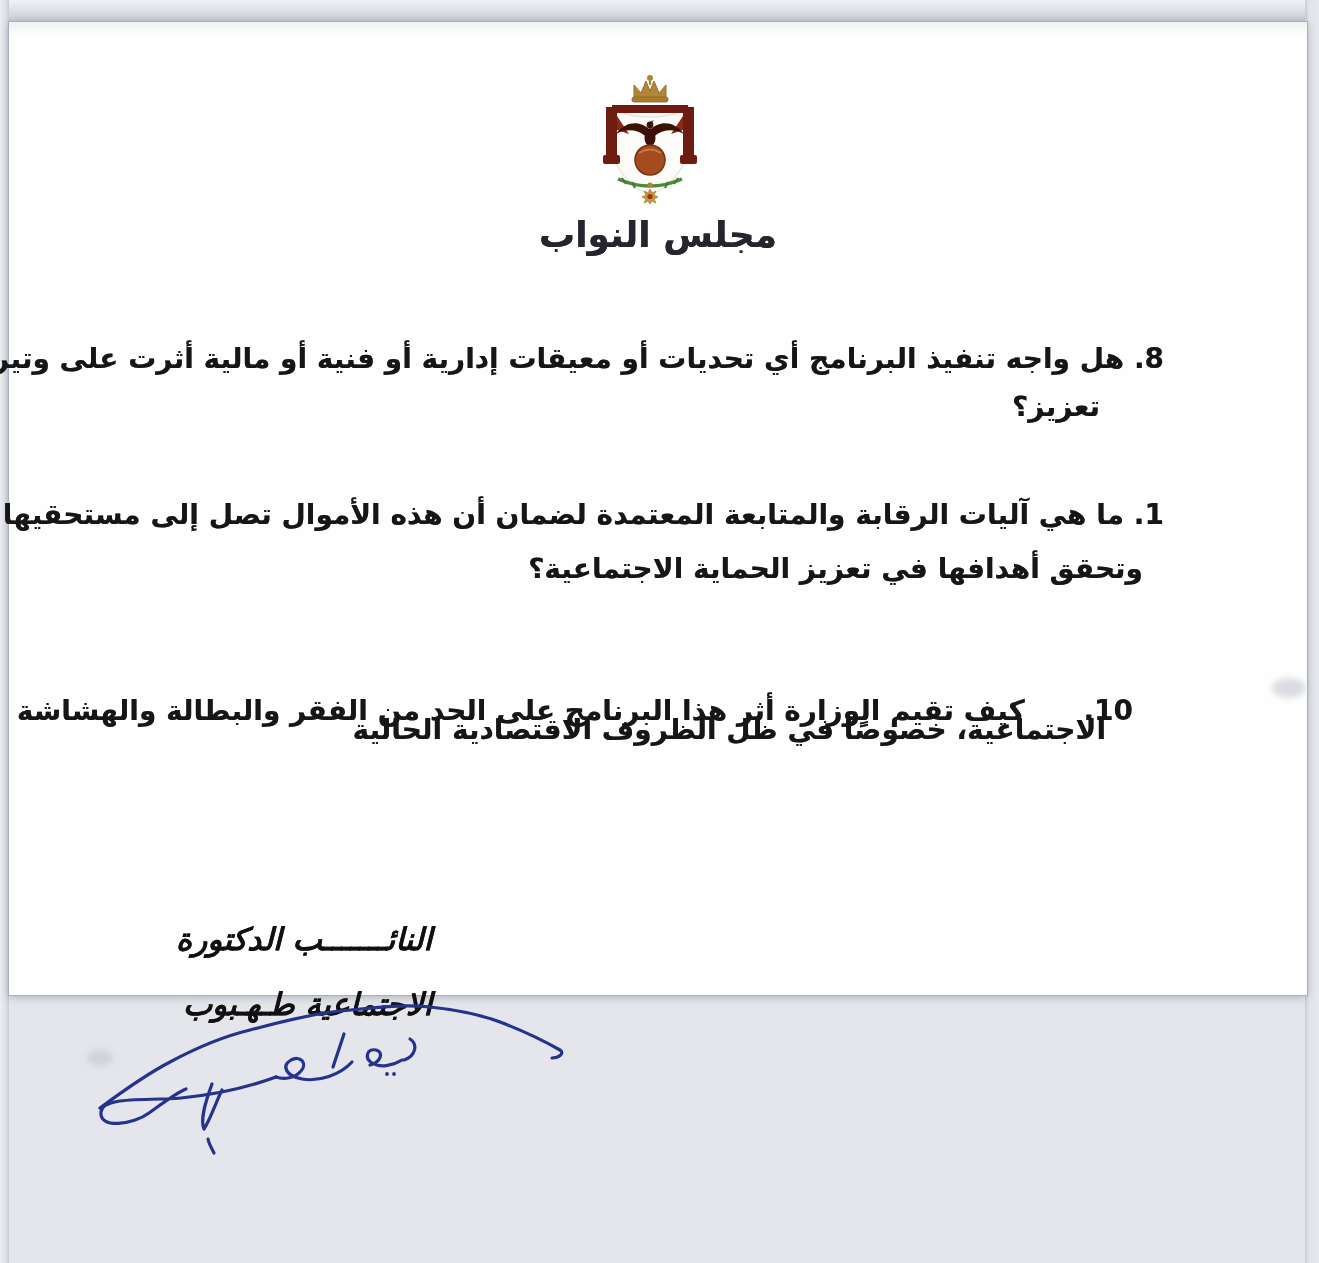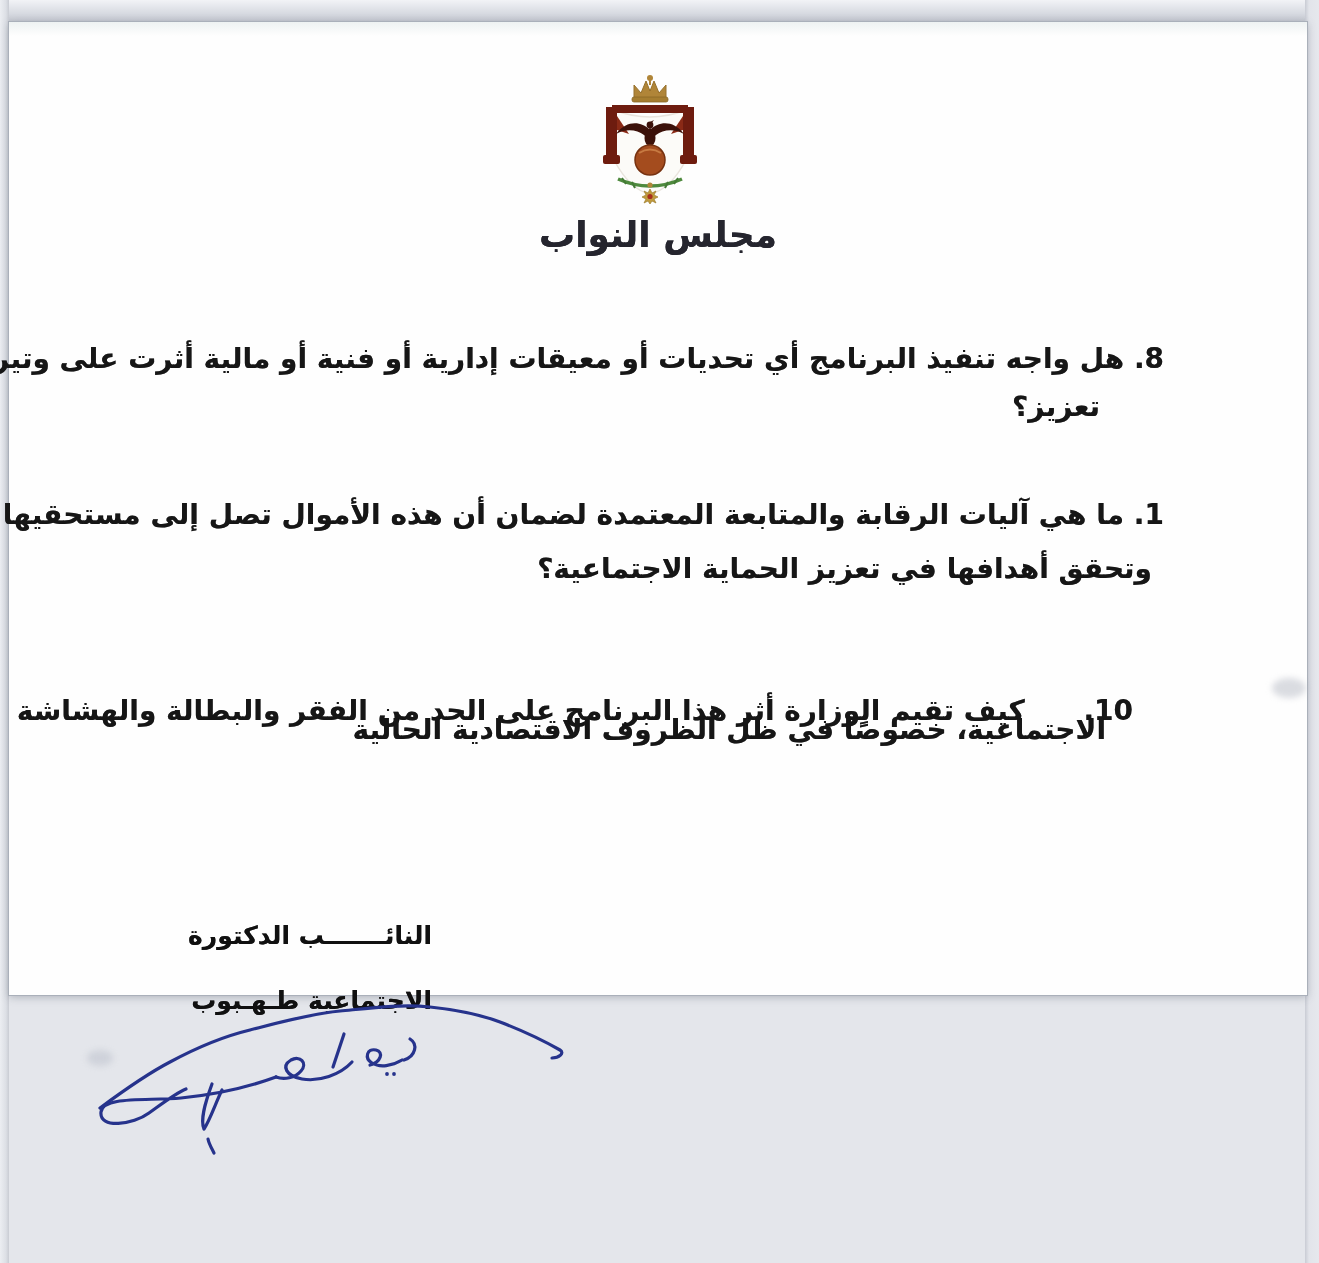--- a/index.html
+++ b/index.html
@@ -47,28 +47,29 @@
   }
   .qline{
     position:absolute;
     direction:rtl;white-space:nowrap;
     font-size:28px;font-weight:700;color:#161616;
     text-shadow:0 0 .4px rgba(0,0,0,.55);
   }
   .q8l1{top:320px;right:143px;}
   .q8l2{top:368px;right:207px;}
   .q9l1{top:476px;right:143px;}
-  .q9l2{top:530px;right:155px;}
+  .q9l2{top:530px;right:164px;}
   .q10l1{top:636px;right:174px;margin-top:36px;}
   .q10l2{top:691px;right:201px;text-align:center;}
   .sig-line{
     position:absolute;
     direction:rtl;white-space:nowrap;
-    font-size:25px;font-weight:800;color:#101010;
+    font-size:31px;font-weight:800;color:#101010;
     text-shadow:0 0 .6px rgba(0,0,0,.7);
+    font-style:italic;
   }
   .sig-title{top:899px;right:875px;}
   .sig-name{top:964px;right:875px;}
   .signature-svg{position:absolute;left:72px;top:971px;z-index:3;}
   .smudge{
     position:absolute;border-radius:50%;
     filter:blur(3px);pointer-events:none;
   }
   .smudge-1{left:1263px;top:656px;width:34px;height:20px;background:rgba(176,180,190,.45);}
   .smudge-2{left:78px;top:1028px;width:26px;height:16px;background:rgba(170,175,190,.35);}

